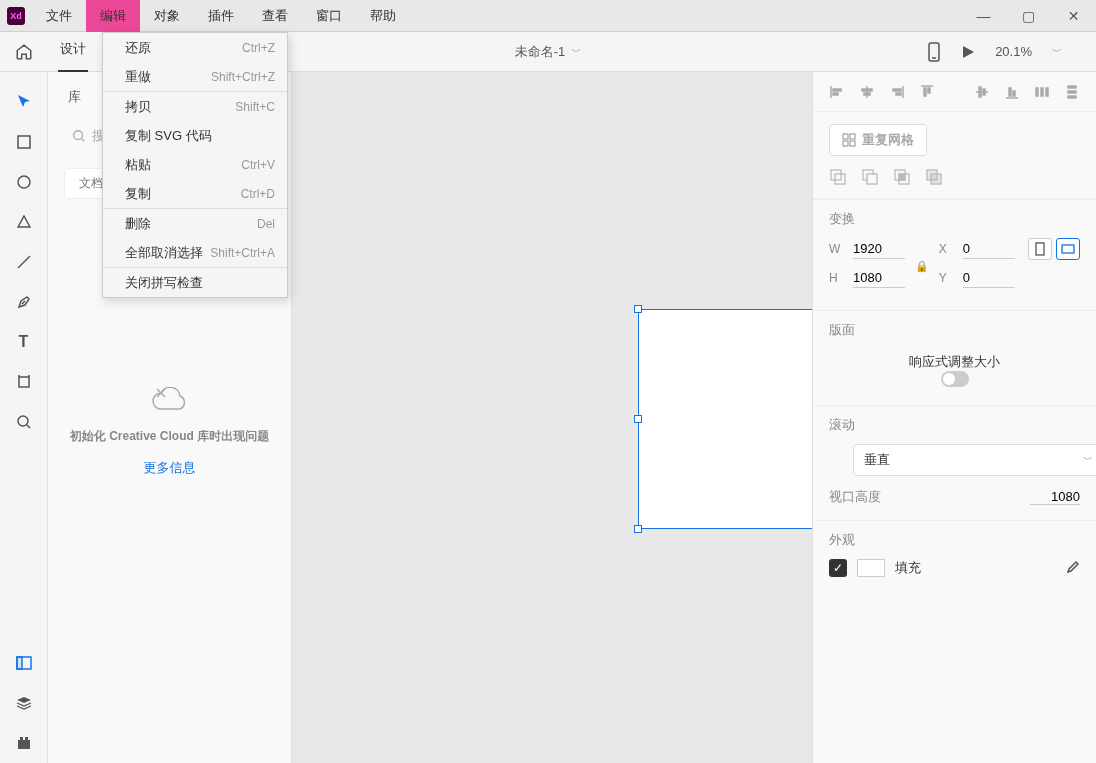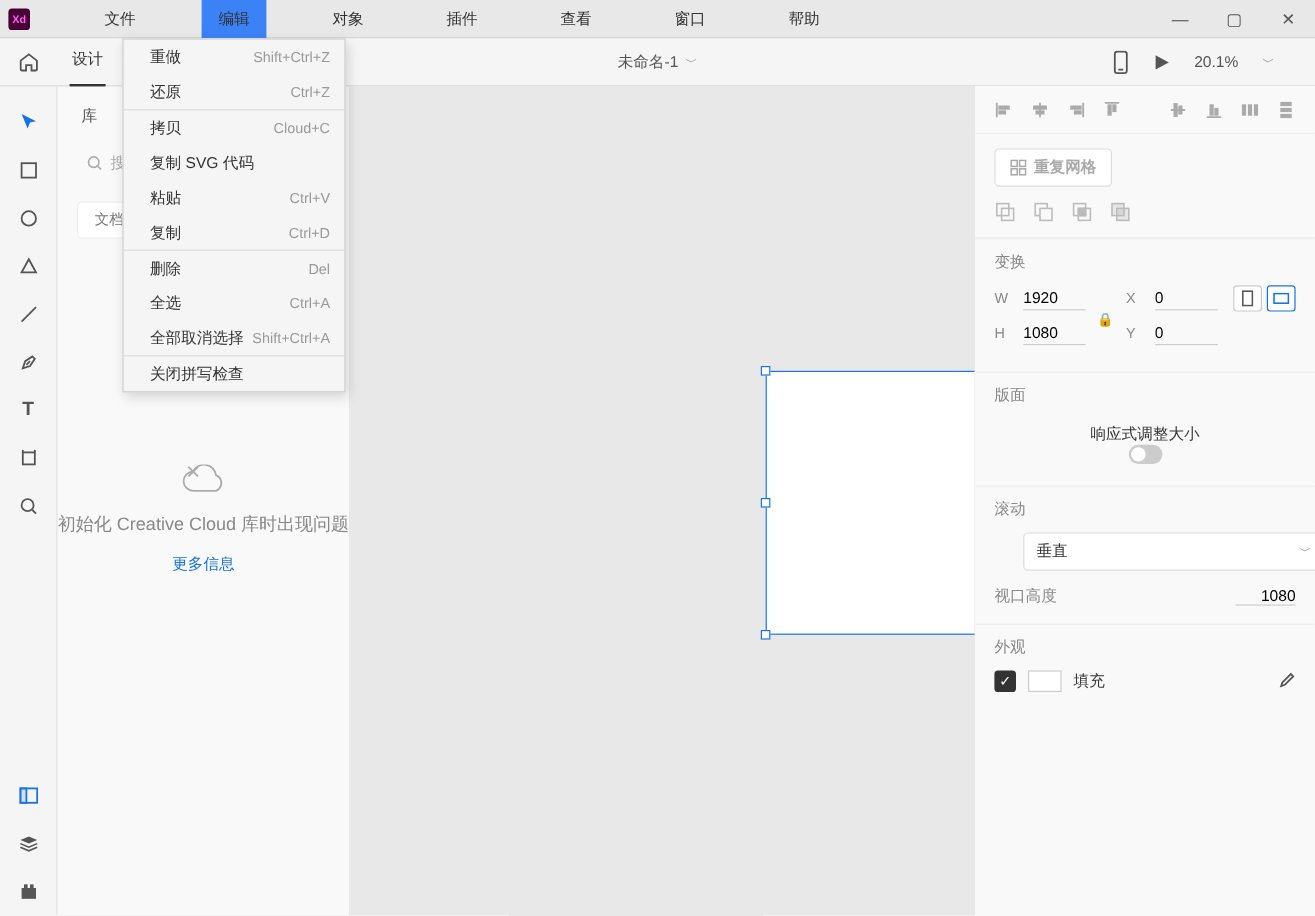--- a/index.html
+++ b/index.html
@@ -1,23 +1,23 @@
 <!DOCTYPE html>
 <html><head>
 <meta charset="utf-8">
 <style>
 * { margin: 0; padding: 0; box-sizing: border-box; font-family: "Microsoft YaHei", sans-serif; }
 body { width: 1096px; height: 763px; overflow: hidden; background: #f5f5f5; font-size: 13px; color: #333; }
 
 
-.menubar { height: 32px; background: #e8e8e8; display: flex; align-items: center; border-bottom: 1px solid #d0d0d0; gap: 41px; }
+.menubar { height: 32px; background: #e8e8e8; display: flex; align-items: center; border-bottom: 1px solid #d0d0d0; }
 .app-icon { width: 32px; height: 32px; display: flex; align-items: center; justify-content: center; }
 .app-icon-box { width: 18px; height: 18px; background: #470137; border-radius: 3px; color: #ff61f6; font-size: 9px; font-weight: bold; display: flex; align-items: center; justify-content: center; }
 .menu-item { padding: 0 14px; height: 32px; line-height: 32px; cursor: pointer; }
-.menu-item.open { background: #3b82f6; }
+.menu-item.open { background: #ec4899; }
 .window-controls { margin-left: auto; display: flex; }
 .win-ctrl { width: 45px; height: 32px; display: flex; align-items: center; justify-content: center; cursor: pointer; font-size: 14px; color: #555; }
 
 
 .dropdown { position: absolute; top: 32px; left: 102px; width: 186px; background: #f5f5f5; border: 1px solid #ccc; box-shadow: 2px 4px 10px rgba(0,0,0,0.15); z-index: 100; }
 .dropdown-item { height: 29px; display: flex; align-items: center; justify-content: space-between; padding: 0 12px 0 22px; cursor: pointer; }
 .dd-shortcut { color: #999; font-size: 12px; }
 .dd-sep { height: 1px; background: #ddd; margin: 0; }
 
 
@@ -96,52 +96,48 @@
   <div class="menu-item">帮助</div>
   <div class="window-controls">
     <div class="win-ctrl">—</div>
     <div class="win-ctrl">▢</div>
     <div class="win-ctrl">✕</div>
   </div>
 </div>
 
 <div class="dropdown" id="edit-dropdown">
     <div class="dropdown-item">
+      <span>还原</span>
+      <span class="dd-shortcut">Ctrl+Z</span>
+    </div>
+    <div class="dropdown-item">
       <span>重做</span>
       <span class="dd-shortcut">Shift+Ctrl+Z</span>
     </div>
-    <div class="dropdown-item">
-      <span>还原</span>
-      <span class="dd-shortcut">Ctrl+Z</span>
-    </div>
     <div class="dd-sep"></div>
     <div class="dropdown-item">
       <span>拷贝</span>
-      <span class="dd-shortcut">Cloud+C</span>
+      <span class="dd-shortcut">Shift+C</span>
     </div>
     <div class="dropdown-item">
       <span>复制 SVG 代码</span>
       <span class="dd-shortcut"></span>
     </div>
     <div class="dropdown-item">
       <span>粘贴</span>
       <span class="dd-shortcut">Ctrl+V</span>
     </div>
     <div class="dropdown-item">
       <span>复制</span>
       <span class="dd-shortcut">Ctrl+D</span>
     </div>
     <div class="dd-sep"></div>
     <div class="dropdown-item">
       <span>删除</span>
       <span class="dd-shortcut">Del</span>
-    </div>
-    <div class="dropdown-item">
-      <span>全选</span>
-      <span class="dd-shortcut">Ctrl+A</span>
     </div>
     <div class="dropdown-item">
       <span>全部取消选择</span>
       <span class="dd-shortcut">Shift+Ctrl+A</span>
     </div>
     <div class="dd-sep"></div>
     <div class="dropdown-item">
       <span>关闭拼写检查</span>
       <span class="dd-shortcut"></span>
     </div>
@@ -259,21 +255,21 @@
     </div>
     <div class="lp-chip">文档资</div>
     <div class="lp-cloud">
       <div class="lp-cloud-icon">
         <svg width="42" height="28" viewBox="0 0 42 28" fill="none" stroke="#aaa" stroke-width="1.5">
             <path d="M12 22a8 8 0 010-16 10 10 0 0119 3 7 7 0 010 13H12z"></path>
             <line x1="8" y1="2" x2="16" y2="10"></line>
             <line x1="16" y1="2" x2="8" y2="10"></line>
           </svg>
       </div>
-      <div style="font-size:15px;">初始化 Creative Cloud 库时出现问题</div>
+      <div style="font-size:12px;font-weight:bold;">初始化 Creative Cloud 库时出现问题</div>
       <a class="lp-link">更多信息</a>
     </div>
   </div>
 
   <div class="canvas">
     <div class="artboard-label">Web 1920 – 1</div>
     <div class="artboard">
       <div class="handle" style="top:-5px;left:-5px;"></div>
 
       <div class="handle" style="top:calc(50% - 4px);left:-5px;"></div>

